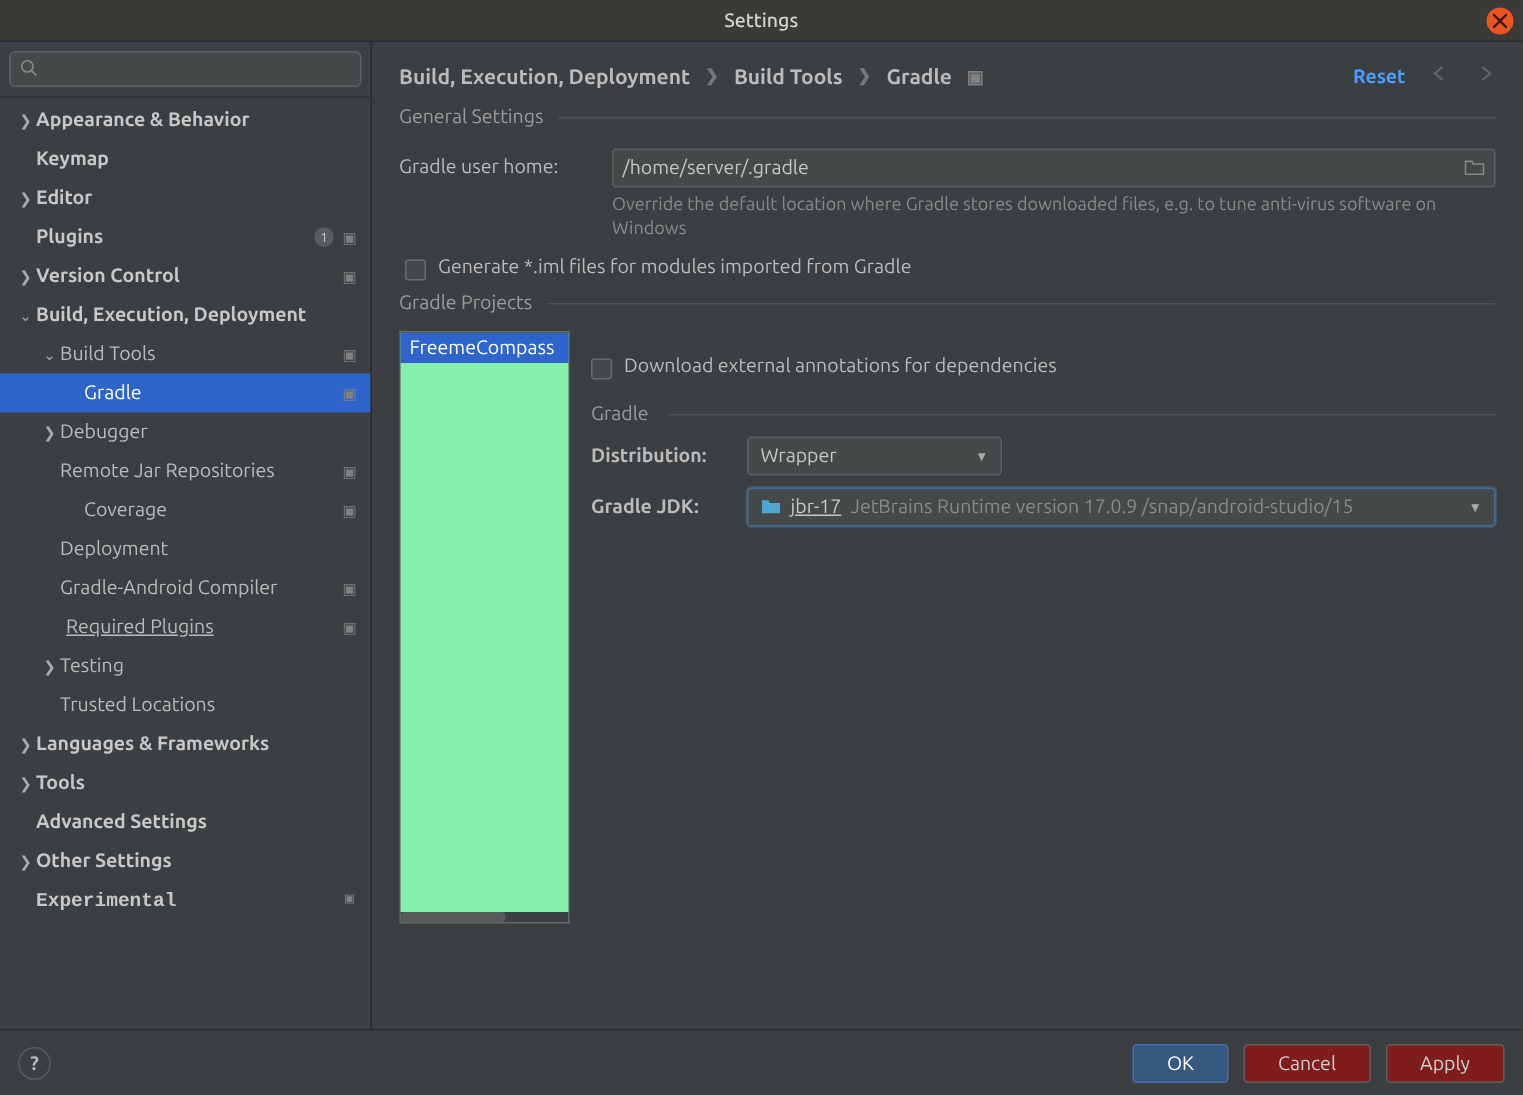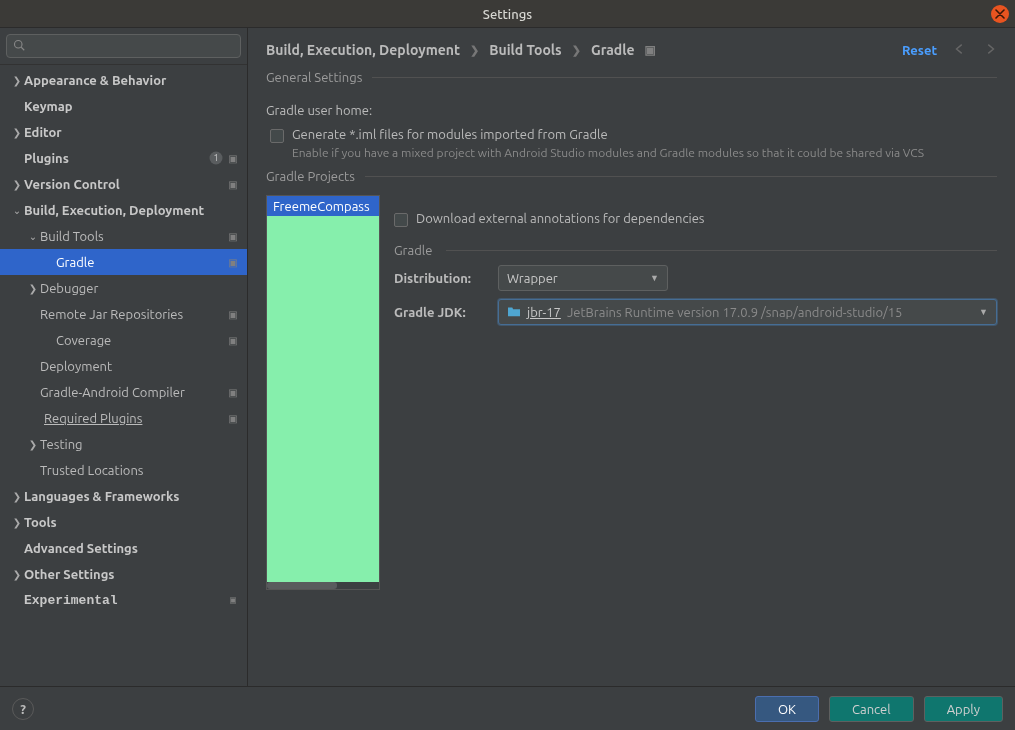--- a/index.html
+++ b/index.html
@@ -314,21 +314,21 @@
     color:#bbb;
     cursor:pointer;
     font-weight:600;
   }
   .footer-spacer { flex:1; }
   .btn {
     height: 26px;
     padding: 0 22px;
     border-radius: 3px;
     border:1px solid #5e6060;
-    background:#0f766e;
+    background:#7f1d1d;
     color:#d0d0d0;
     cursor:pointer;
     font-size:13px;
     display:flex; align-items:center;
   }
   .btn.primary {
     background:#365880;
     border-color:#4b6eaf;
     color:#fff;
   }
@@ -488,27 +488,37 @@
     </div>
 
     <div class="content-scroll">
 
       <div class="section-title">
         <span>General Settings</span>
       </div>
 
       <div class="form-row">
         <div class="form-label">Gradle user home:</div>
+        <div style="flex:1;">
+          <div class="input-text">
+            <span>/home/server/.gradle</span>
+            <span class="browse">
+              <svg width="14" height="12" viewBox="0 0 16 14">
+                  <path d="M1 3 h5 l1 2 h8 v8 h-14 z" fill="none" stroke="#888" stroke-width="1.2"></path>
+                </svg>
+            </span>
+          </div>
+          <div class="help-text">Override the default location where Gradle stores downloaded files, e.g. to tune anti-virus software on Windows</div>
+        </div>
       </div>
 
       <div class="checkbox-row">
         <div class="chk"></div>
         <div class="cb-body">
           <div class="cb-label">Generate *.iml files for modules imported from Gradle</div>
-          <div class="help-text">Enable if you have a mixed project with Android Studio modules and Gradle modules so that it could be shared via VCS</div>
         </div>
       </div>
 
       <div class="section-title" style="margin-top:4px;">
         <span>Gradle Projects</span>
       </div>
 
       <div class="gradle-projects-wrap">
         <div class="projects-list">
           <div class="proj-item">FreemeCompass</div>

